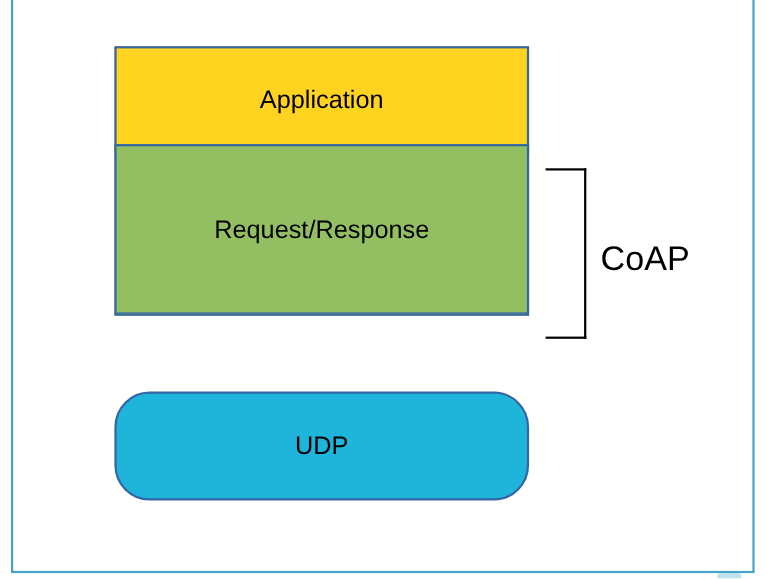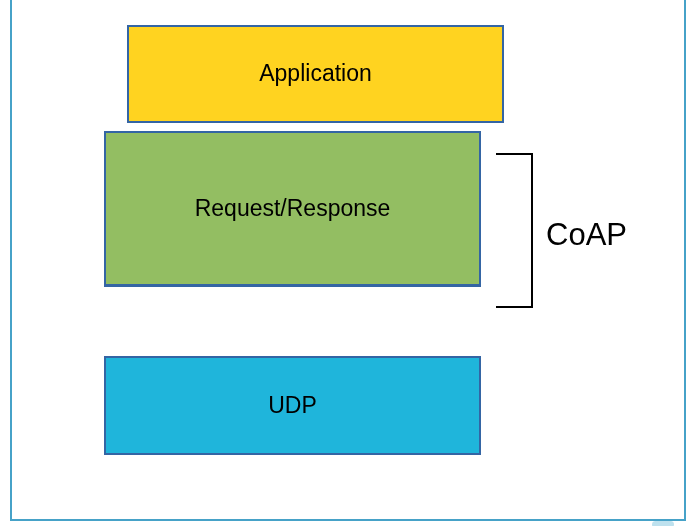--- a/index.html
+++ b/index.html
@@ -32,21 +32,21 @@
     box-sizing: border-box;
     border: 2px solid #3465a4;
     display: flex;
     align-items: center;
     justify-content: center;
     text-align: center;
     font-size: 23px;
     color: #000000;
     line-height: 1.2;
   }
-  .box-application { top: 25px;  height: 98px; margin-left: 23px; }
+  .box-application { top: 42px;  height: 98px; }
   .box-coap-group  { top: 131px; height: 156px; flex-direction: column; align-items: stretch; padding: 0; }
   .box-udp         { top: 356px; height: 99px; }
   .coap-cell {
     flex: 1 1 0;
     display: flex;
     align-items: center;
     justify-content: center;
   }
   .coap-cell-top {
     border-bottom: 1px solid #3465a4;
@@ -91,21 +91,21 @@
   <div class="layer-box box-application" style="background: rgb(255, 211, 32);">
     <span>Application</span>
   </div>
 
   <div class="layer-box box-coap-group" style="background: rgb(147, 190, 98);">
     <div class="coap-cell coap-cell-top">
       <span>Request/Response</span>
     </div>
   </div>
 
-  <div class="layer-box box-udp" style="background: rgb(31, 181, 219);">
+  <div class="layer-box box-udp" style="background: rgb(31, 181, 219); border-radius: 32px;">
     <span>UDP</span>
   </div>
 
   <div class="bracket"></div>
 
   <div class="bracket-label">CoAP</div>
 
   <div class="corner-artifact"></div>
 
 </div>

